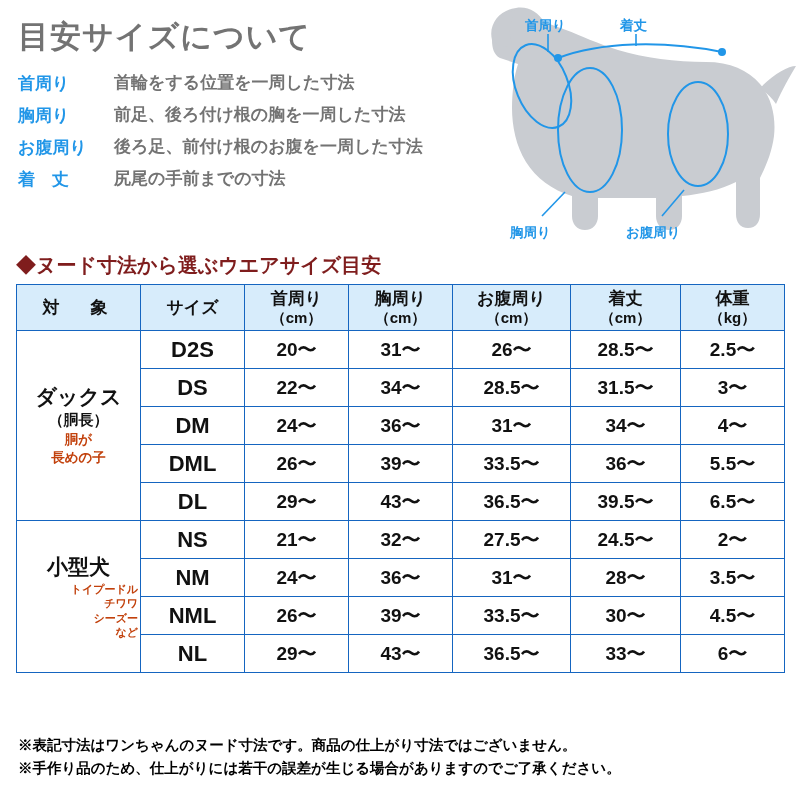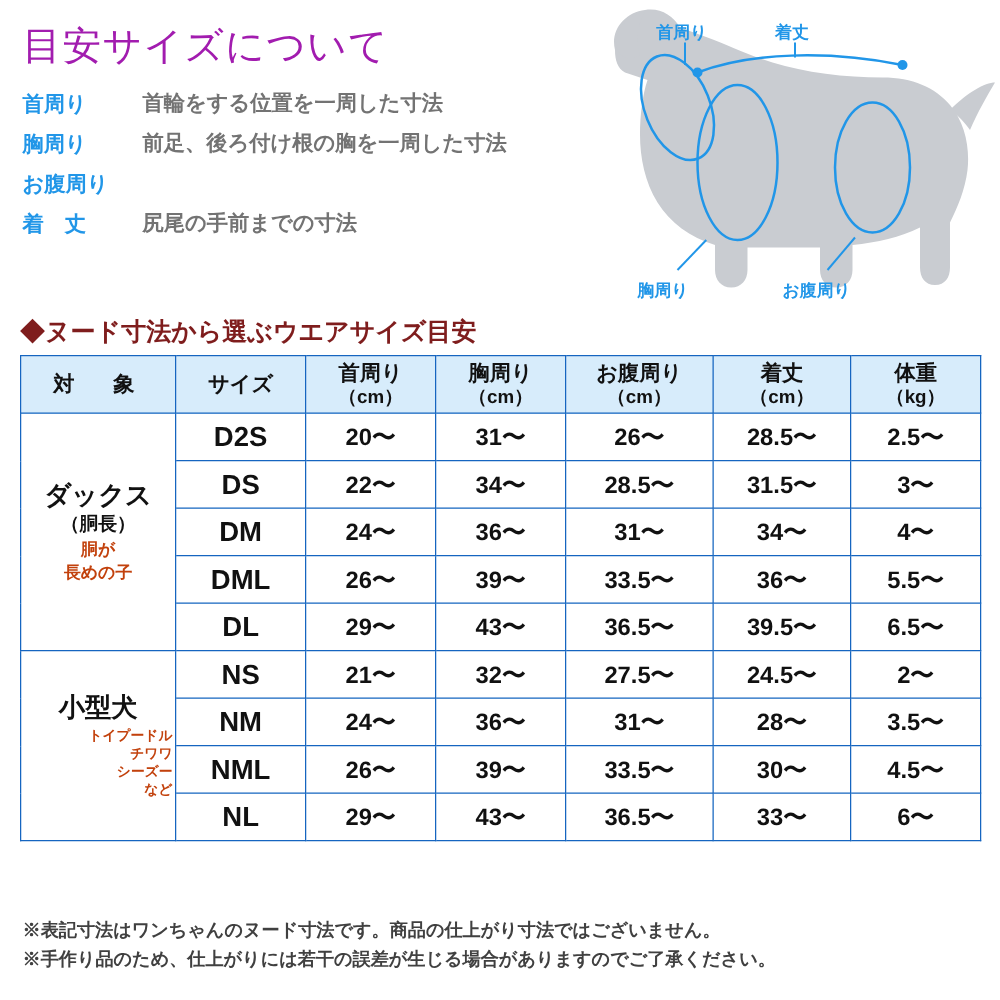--- a/index.html
+++ b/index.html
@@ -14,22 +14,22 @@
     position: relative;
     width: 800px; height: 800px;
     background: #ffffff;
   }
 
   
   .main-title {
     position: absolute;
     left: 18px; top: 16px;
     font-size: 31px;
-    font-weight: normal;
-    color: #a21caf;
+    font-weight: bold;
+    color: #737373;
     letter-spacing: 1px;
     white-space: nowrap;
   }
 
   
   .deflist {
     position: absolute;
     left: 18px; top: 72px;
     width: 470px;
   }
@@ -141,21 +141,21 @@
   col.c5 { width: 110px; }
   col.c6 { width: 104px; }
 
   
   .notes {
     position: absolute;
     left: 18px; top: 734px;
     width: 770px;
   }
   .note {
-    color: #404040;
+    color: #000000;
     font-size: 14.5px;
     font-weight: bold;
     line-height: 1.6;
     white-space: nowrap;
   }
 </style>
 </head>
 <body>
 
 <div id="page">
@@ -166,20 +166,21 @@
     <div class="defrow">
       <div class="defterm">首周り</div>
       <div class="defdesc">首輪をする位置を一周した寸法</div>
     </div>
     <div class="defrow">
       <div class="defterm">胸周り</div>
       <div class="defdesc">前足、後ろ付け根の胸を一周した寸法</div>
     </div>
     <div class="defrow">
       <div class="defterm">お腹周り</div>
+      <div class="defdesc">後ろ足、前付け根のお腹を一周した寸法</div>
     </div>
     <div class="defrow">
       <div class="defterm spaced">着 丈</div>
       <div class="defdesc">
         <span class="l2">尻尾の手前までの寸法</span>
       </div>
     </div>
   </div>
 
   <div class="illus">

